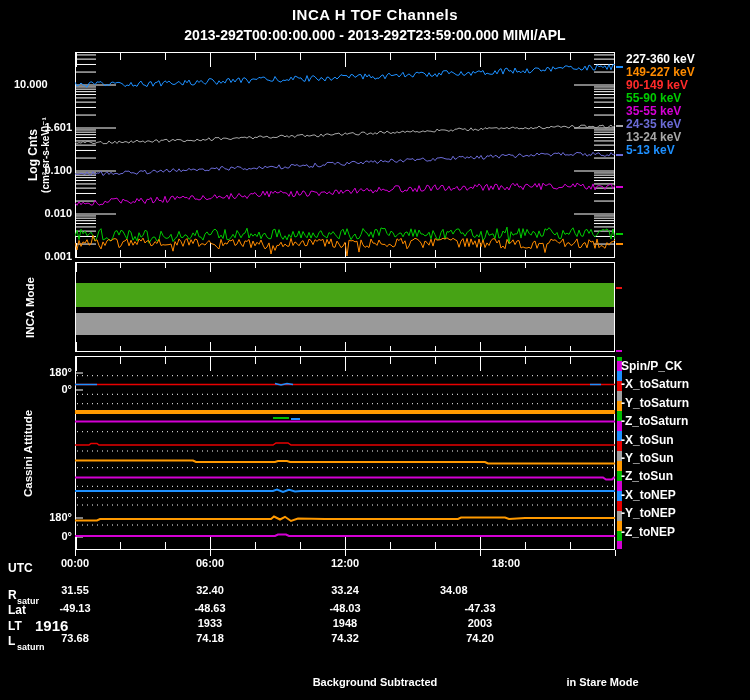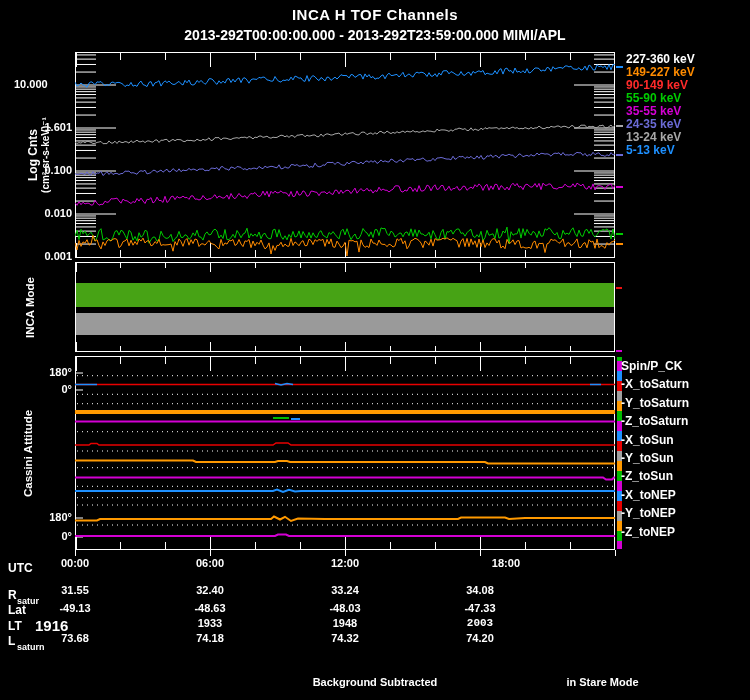--- a/index.html
+++ b/index.html
@@ -322,29 +322,29 @@
       <div style="position: absolute; left: 17px; top: 596px; font-size: 9px; font-weight: bold;">satur</div>
       <div style="position: absolute; left: 8px; top: 603px; font-size: 12px; font-weight: bold;">Lat</div>
       <div style="position: absolute; left: 8px; top: 619px; font-size: 12px; font-weight: bold;">LT</div>
       <div style="position: absolute; left: 8px; top: 634px; font-size: 12px; font-weight: bold;">L</div>
       <div style="position: absolute; left: 17px; top: 642px; font-size: 9px; font-weight: bold;">saturn</div>
     </div>
   <div>
       <div style="position: absolute; left: 35px; top: 584px; width: 80px; text-align: center; font-size: 11px; font-weight: bold;">31.55</div>
       <div style="position: absolute; left: 170px; top: 584px; width: 80px; text-align: center; font-size: 11px; font-weight: bold;">32.40</div>
       <div style="position: absolute; left: 305px; top: 584px; width: 80px; text-align: center; font-size: 11px; font-weight: bold;">33.24</div>
-      <div style="position: absolute; left: 440px; top: 584px; width: 80px; text-align: center; font-size: 11px; font-weight: bold;">34.08</div>
+      <div style="position: absolute; left: 440px; top: 584px; width: 80px; text-align: left; font-size: 11px; font-weight: bold;">34.08</div>
       <div style="position: absolute; left: 35px; top: 602px; width: 80px; text-align: center; font-size: 11px; font-weight: bold;">-49.13</div>
       <div style="position: absolute; left: 170px; top: 602px; width: 80px; text-align: center; font-size: 11px; font-weight: bold;">-48.63</div>
       <div style="position: absolute; left: 305px; top: 602px; width: 80px; text-align: center; font-size: 11px; font-weight: bold;">-48.03</div>
       <div style="position: absolute; left: 440px; top: 602px; width: 80px; text-align: center; font-size: 11px; font-weight: bold;">-47.33</div>
       <div style="position: absolute; left: 35px; top: 617px; width: 80px; text-align: left; font-size: 15px; font-weight: bold;">1916</div>
       <div style="position: absolute; left: 170px; top: 617px; width: 80px; text-align: center; font-size: 11px; font-weight: bold;">1933</div>
       <div style="position: absolute; left: 305px; top: 617px; width: 80px; text-align: center; font-size: 11px; font-weight: bold;">1948</div>
-      <div style="position: absolute; left: 440px; top: 617px; width: 80px; text-align: center; font-size: 11px; font-weight: bold; font-family: Liberation Mono, monospace;">2003</div>
+      <div style="position: absolute; left: 440px; top: 617px; width: 80px; text-align: center; font-size: 11px; font-weight: bold;">2003</div>
       <div style="position: absolute; left: 35px; top: 632px; width: 80px; text-align: center; font-size: 11px; font-weight: bold;">73.68</div>
       <div style="position: absolute; left: 170px; top: 632px; width: 80px; text-align: center; font-size: 11px; font-weight: bold;">74.18</div>
       <div style="position: absolute; left: 305px; top: 632px; width: 80px; text-align: center; font-size: 11px; font-weight: bold;">74.32</div>
       <div style="position: absolute; left: 440px; top: 632px; width: 80px; text-align: center; font-size: 11px; font-weight: bold;">74.20</div>
     </div>
 
   <div class="foot" style="left:255px;width:240px;">Background Subtracted</div>
   <div class="foot" style="left:530px;width:145px;">in Stare Mode</div>
 </div>
 

